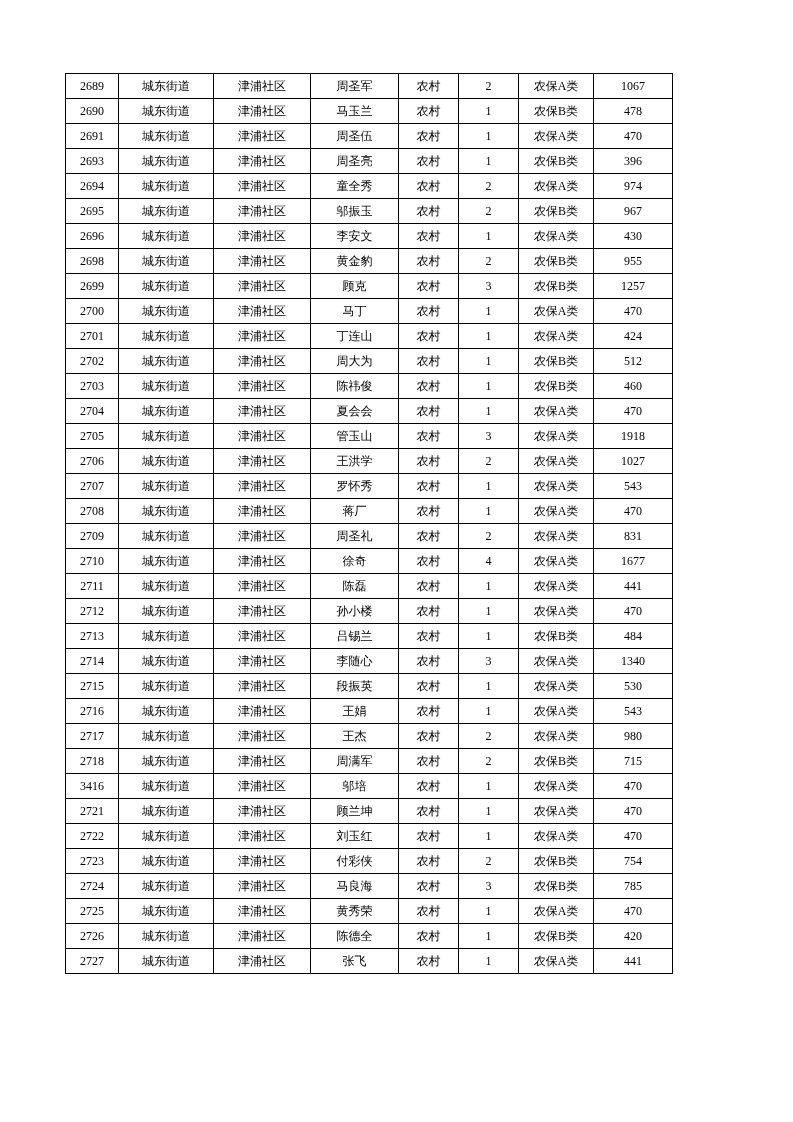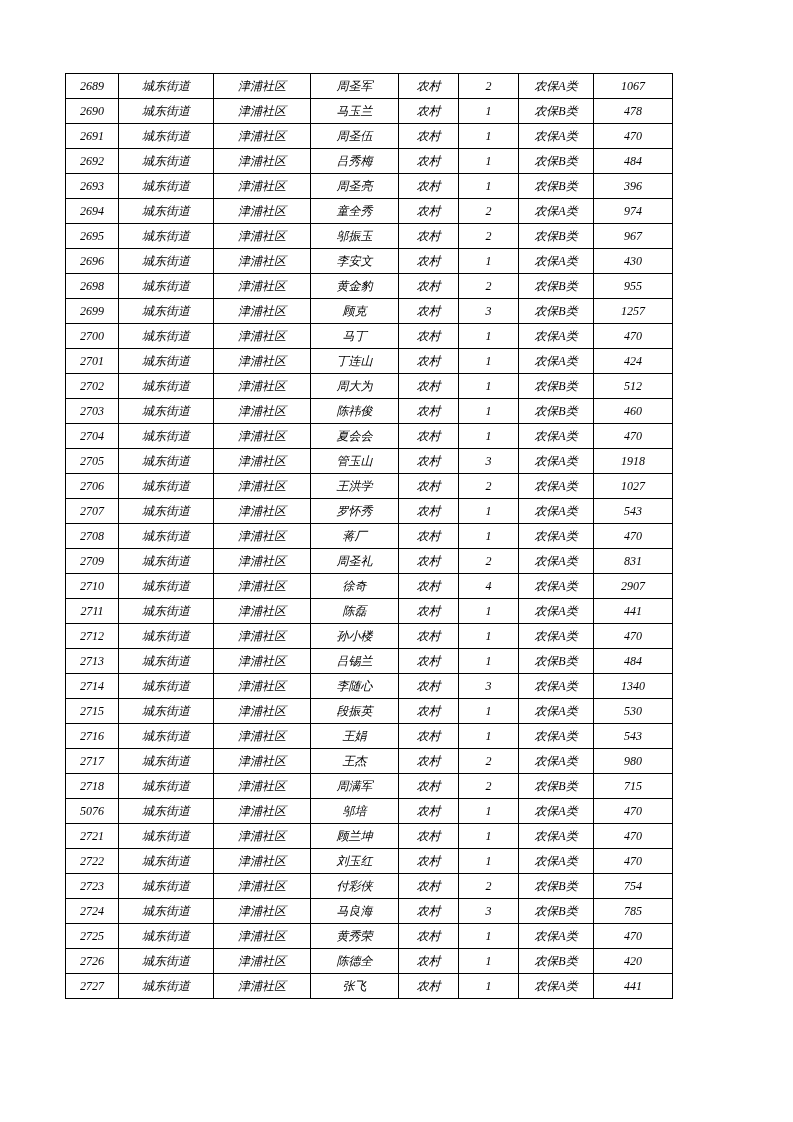--- a/index.html
+++ b/index.html
@@ -16,21 +16,20 @@
   }
   .sheet {
     position: absolute;
     left: 65px;
     top: 73px;
   }
   table.data-table {
     border-collapse: collapse;
     table-layout: fixed;
     width: 607px;
-    font-style: italic;
   }
   table.data-table td {
     border: 1px solid #000;
     height: 24px;
     padding: 0 2px;
     text-align: center;
     vertical-align: middle;
     font-size: 12px;
     line-height: 1;
     overflow: hidden;
@@ -85,281 +84,271 @@
           <td>2691</td>
           <td>城东街道</td>
           <td>津浦社区</td>
           <td>周圣伍</td>
           <td>农村</td>
           <td>1</td>
           <td>农保A类</td>
           <td>470</td>
         </tr>
         <tr>
-          <td>2692</td>
-          <td>城东街道</td>
-          <td>津浦社区</td>
-          <td>吕秀梅</td>
+          <td>2693</td>
+          <td>城东街道</td>
+          <td>津浦社区</td>
+          <td>周圣亮</td>
+          <td>农村</td>
+          <td>1</td>
+          <td>农保B类</td>
+          <td>396</td>
+        </tr>
+        <tr>
+          <td>2694</td>
+          <td>城东街道</td>
+          <td>津浦社区</td>
+          <td>童全秀</td>
+          <td>农村</td>
+          <td>2</td>
+          <td>农保A类</td>
+          <td>974</td>
+        </tr>
+        <tr>
+          <td>2695</td>
+          <td>城东街道</td>
+          <td>津浦社区</td>
+          <td>邬振玉</td>
+          <td>农村</td>
+          <td>2</td>
+          <td>农保B类</td>
+          <td>967</td>
+        </tr>
+        <tr>
+          <td>2696</td>
+          <td>城东街道</td>
+          <td>津浦社区</td>
+          <td>李安文</td>
+          <td>农村</td>
+          <td>1</td>
+          <td>农保A类</td>
+          <td>430</td>
+        </tr>
+        <tr>
+          <td>2698</td>
+          <td>城东街道</td>
+          <td>津浦社区</td>
+          <td>黄金豹</td>
+          <td>农村</td>
+          <td>2</td>
+          <td>农保B类</td>
+          <td>955</td>
+        </tr>
+        <tr>
+          <td>2699</td>
+          <td>城东街道</td>
+          <td>津浦社区</td>
+          <td>顾克</td>
+          <td>农村</td>
+          <td>3</td>
+          <td>农保B类</td>
+          <td>1257</td>
+        </tr>
+        <tr>
+          <td>2700</td>
+          <td>城东街道</td>
+          <td>津浦社区</td>
+          <td>马丁</td>
+          <td>农村</td>
+          <td>1</td>
+          <td>农保A类</td>
+          <td>470</td>
+        </tr>
+        <tr>
+          <td>2701</td>
+          <td>城东街道</td>
+          <td>津浦社区</td>
+          <td>丁连山</td>
+          <td>农村</td>
+          <td>1</td>
+          <td>农保A类</td>
+          <td>424</td>
+        </tr>
+        <tr>
+          <td>2702</td>
+          <td>城东街道</td>
+          <td>津浦社区</td>
+          <td>周大为</td>
+          <td>农村</td>
+          <td>1</td>
+          <td>农保B类</td>
+          <td>512</td>
+        </tr>
+        <tr>
+          <td>2703</td>
+          <td>城东街道</td>
+          <td>津浦社区</td>
+          <td>陈祎俊</td>
+          <td>农村</td>
+          <td>1</td>
+          <td>农保B类</td>
+          <td>460</td>
+        </tr>
+        <tr>
+          <td>2704</td>
+          <td>城东街道</td>
+          <td>津浦社区</td>
+          <td>夏会会</td>
+          <td>农村</td>
+          <td>1</td>
+          <td>农保A类</td>
+          <td>470</td>
+        </tr>
+        <tr>
+          <td>2705</td>
+          <td>城东街道</td>
+          <td>津浦社区</td>
+          <td>管玉山</td>
+          <td>农村</td>
+          <td>3</td>
+          <td>农保A类</td>
+          <td>1918</td>
+        </tr>
+        <tr>
+          <td>2706</td>
+          <td>城东街道</td>
+          <td>津浦社区</td>
+          <td>王洪学</td>
+          <td>农村</td>
+          <td>2</td>
+          <td>农保A类</td>
+          <td>1027</td>
+        </tr>
+        <tr>
+          <td>2707</td>
+          <td>城东街道</td>
+          <td>津浦社区</td>
+          <td>罗怀秀</td>
+          <td>农村</td>
+          <td>1</td>
+          <td>农保A类</td>
+          <td>543</td>
+        </tr>
+        <tr>
+          <td>2708</td>
+          <td>城东街道</td>
+          <td>津浦社区</td>
+          <td>蒋厂</td>
+          <td>农村</td>
+          <td>1</td>
+          <td>农保A类</td>
+          <td>470</td>
+        </tr>
+        <tr>
+          <td>2709</td>
+          <td>城东街道</td>
+          <td>津浦社区</td>
+          <td>周圣礼</td>
+          <td>农村</td>
+          <td>2</td>
+          <td>农保A类</td>
+          <td>831</td>
+        </tr>
+        <tr>
+          <td>2710</td>
+          <td>城东街道</td>
+          <td>津浦社区</td>
+          <td>徐奇</td>
+          <td>农村</td>
+          <td>4</td>
+          <td>农保A类</td>
+          <td>1677</td>
+        </tr>
+        <tr>
+          <td>2711</td>
+          <td>城东街道</td>
+          <td>津浦社区</td>
+          <td>陈磊</td>
+          <td>农村</td>
+          <td>1</td>
+          <td>农保A类</td>
+          <td>441</td>
+        </tr>
+        <tr>
+          <td>2712</td>
+          <td>城东街道</td>
+          <td>津浦社区</td>
+          <td>孙小楼</td>
+          <td>农村</td>
+          <td>1</td>
+          <td>农保A类</td>
+          <td>470</td>
+        </tr>
+        <tr>
+          <td>2713</td>
+          <td>城东街道</td>
+          <td>津浦社区</td>
+          <td>吕锡兰</td>
           <td>农村</td>
           <td>1</td>
           <td>农保B类</td>
           <td>484</td>
         </tr>
         <tr>
-          <td>2693</td>
-          <td>城东街道</td>
-          <td>津浦社区</td>
-          <td>周圣亮</td>
-          <td>农村</td>
-          <td>1</td>
-          <td>农保B类</td>
-          <td>396</td>
-        </tr>
-        <tr>
-          <td>2694</td>
-          <td>城东街道</td>
-          <td>津浦社区</td>
-          <td>童全秀</td>
-          <td>农村</td>
-          <td>2</td>
-          <td>农保A类</td>
-          <td>974</td>
-        </tr>
-        <tr>
-          <td>2695</td>
-          <td>城东街道</td>
-          <td>津浦社区</td>
-          <td>邬振玉</td>
-          <td>农村</td>
-          <td>2</td>
-          <td>农保B类</td>
-          <td>967</td>
-        </tr>
-        <tr>
-          <td>2696</td>
-          <td>城东街道</td>
-          <td>津浦社区</td>
-          <td>李安文</td>
-          <td>农村</td>
-          <td>1</td>
-          <td>农保A类</td>
-          <td>430</td>
-        </tr>
-        <tr>
-          <td>2698</td>
-          <td>城东街道</td>
-          <td>津浦社区</td>
-          <td>黄金豹</td>
-          <td>农村</td>
-          <td>2</td>
-          <td>农保B类</td>
-          <td>955</td>
-        </tr>
-        <tr>
-          <td>2699</td>
-          <td>城东街道</td>
-          <td>津浦社区</td>
-          <td>顾克</td>
+          <td>2714</td>
+          <td>城东街道</td>
+          <td>津浦社区</td>
+          <td>李随心</td>
           <td>农村</td>
           <td>3</td>
-          <td>农保B类</td>
-          <td>1257</td>
-        </tr>
-        <tr>
-          <td>2700</td>
-          <td>城东街道</td>
-          <td>津浦社区</td>
-          <td>马丁</td>
-          <td>农村</td>
-          <td>1</td>
-          <td>农保A类</td>
-          <td>470</td>
-        </tr>
-        <tr>
-          <td>2701</td>
-          <td>城东街道</td>
-          <td>津浦社区</td>
-          <td>丁连山</td>
-          <td>农村</td>
-          <td>1</td>
-          <td>农保A类</td>
-          <td>424</td>
-        </tr>
-        <tr>
-          <td>2702</td>
-          <td>城东街道</td>
-          <td>津浦社区</td>
-          <td>周大为</td>
-          <td>农村</td>
-          <td>1</td>
-          <td>农保B类</td>
-          <td>512</td>
-        </tr>
-        <tr>
-          <td>2703</td>
-          <td>城东街道</td>
-          <td>津浦社区</td>
-          <td>陈祎俊</td>
-          <td>农村</td>
-          <td>1</td>
-          <td>农保B类</td>
-          <td>460</td>
-        </tr>
-        <tr>
-          <td>2704</td>
-          <td>城东街道</td>
-          <td>津浦社区</td>
-          <td>夏会会</td>
-          <td>农村</td>
-          <td>1</td>
-          <td>农保A类</td>
-          <td>470</td>
-        </tr>
-        <tr>
-          <td>2705</td>
-          <td>城东街道</td>
-          <td>津浦社区</td>
-          <td>管玉山</td>
-          <td>农村</td>
-          <td>3</td>
-          <td>农保A类</td>
-          <td>1918</td>
-        </tr>
-        <tr>
-          <td>2706</td>
-          <td>城东街道</td>
-          <td>津浦社区</td>
-          <td>王洪学</td>
-          <td>农村</td>
-          <td>2</td>
-          <td>农保A类</td>
-          <td>1027</td>
-        </tr>
-        <tr>
-          <td>2707</td>
-          <td>城东街道</td>
-          <td>津浦社区</td>
-          <td>罗怀秀</td>
+          <td>农保A类</td>
+          <td>1340</td>
+        </tr>
+        <tr>
+          <td>2715</td>
+          <td>城东街道</td>
+          <td>津浦社区</td>
+          <td>段振英</td>
+          <td>农村</td>
+          <td>1</td>
+          <td>农保A类</td>
+          <td>530</td>
+        </tr>
+        <tr>
+          <td>2716</td>
+          <td>城东街道</td>
+          <td>津浦社区</td>
+          <td>王娟</td>
           <td>农村</td>
           <td>1</td>
           <td>农保A类</td>
           <td>543</td>
         </tr>
         <tr>
-          <td>2708</td>
-          <td>城东街道</td>
-          <td>津浦社区</td>
-          <td>蒋厂</td>
-          <td>农村</td>
-          <td>1</td>
-          <td>农保A类</td>
-          <td>470</td>
-        </tr>
-        <tr>
-          <td>2709</td>
-          <td>城东街道</td>
-          <td>津浦社区</td>
-          <td>周圣礼</td>
-          <td>农村</td>
-          <td>2</td>
-          <td>农保A类</td>
-          <td>831</td>
-        </tr>
-        <tr>
-          <td>2710</td>
-          <td>城东街道</td>
-          <td>津浦社区</td>
-          <td>徐奇</td>
-          <td>农村</td>
-          <td>4</td>
-          <td>农保A类</td>
-          <td>2907</td>
-        </tr>
-        <tr>
-          <td>2711</td>
-          <td>城东街道</td>
-          <td>津浦社区</td>
-          <td>陈磊</td>
-          <td>农村</td>
-          <td>1</td>
-          <td>农保A类</td>
-          <td>441</td>
-        </tr>
-        <tr>
-          <td>2712</td>
-          <td>城东街道</td>
-          <td>津浦社区</td>
-          <td>孙小楼</td>
-          <td>农村</td>
-          <td>1</td>
-          <td>农保A类</td>
-          <td>470</td>
-        </tr>
-        <tr>
-          <td>2713</td>
-          <td>城东街道</td>
-          <td>津浦社区</td>
-          <td>吕锡兰</td>
-          <td>农村</td>
-          <td>1</td>
-          <td>农保B类</td>
-          <td>484</td>
-        </tr>
-        <tr>
-          <td>2714</td>
-          <td>城东街道</td>
-          <td>津浦社区</td>
-          <td>李随心</td>
-          <td>农村</td>
-          <td>3</td>
-          <td>农保A类</td>
-          <td>1340</td>
-        </tr>
-        <tr>
-          <td>2715</td>
-          <td>城东街道</td>
-          <td>津浦社区</td>
-          <td>段振英</td>
-          <td>农村</td>
-          <td>1</td>
-          <td>农保A类</td>
-          <td>530</td>
-        </tr>
-        <tr>
-          <td>2716</td>
-          <td>城东街道</td>
-          <td>津浦社区</td>
-          <td>王娟</td>
-          <td>农村</td>
-          <td>1</td>
-          <td>农保A类</td>
-          <td>543</td>
-        </tr>
-        <tr>
           <td>2717</td>
           <td>城东街道</td>
           <td>津浦社区</td>
           <td>王杰</td>
           <td>农村</td>
           <td>2</td>
           <td>农保A类</td>
           <td>980</td>
         </tr>
         <tr>
           <td>2718</td>
           <td>城东街道</td>
           <td>津浦社区</td>
           <td>周满军</td>
           <td>农村</td>
           <td>2</td>
           <td>农保B类</td>
           <td>715</td>
         </tr>
         <tr>
-          <td>5076</td>
+          <td>3416</td>
           <td>城东街道</td>
           <td>津浦社区</td>
           <td>邬培</td>
           <td>农村</td>
           <td>1</td>
           <td>农保A类</td>
           <td>470</td>
         </tr>
         <tr>
           <td>2721</td>

